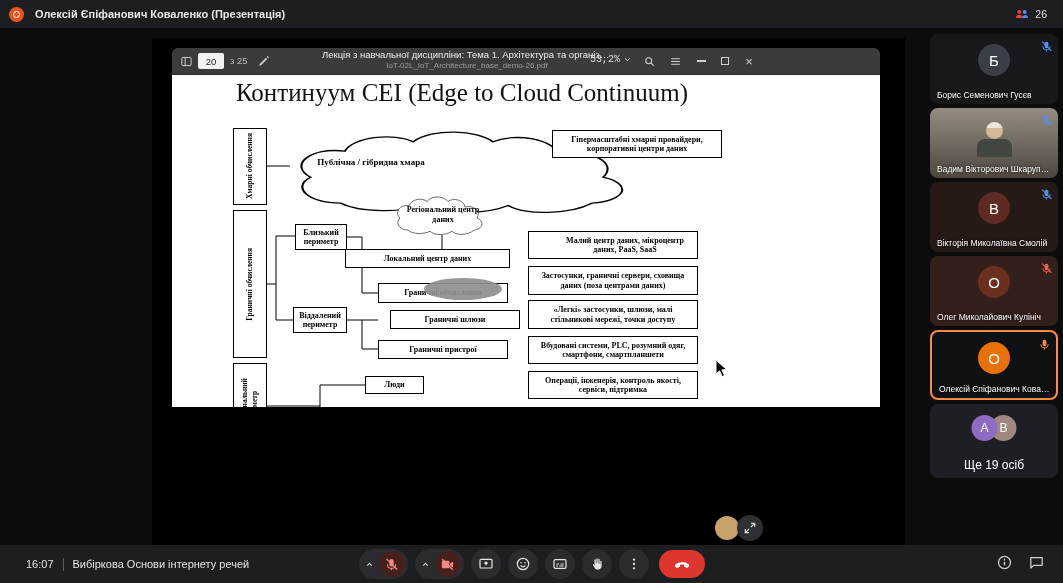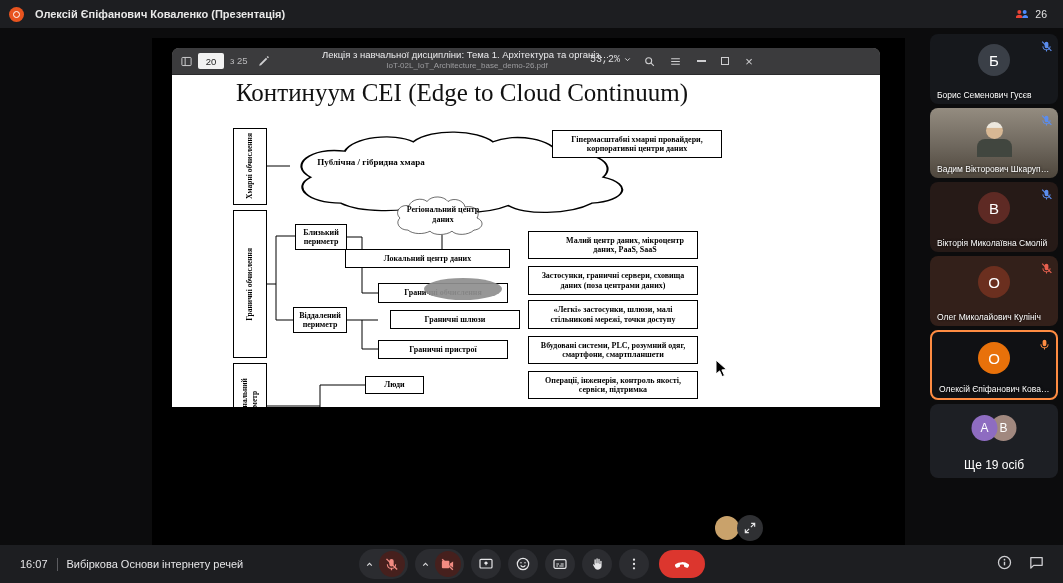--- a/index.html
+++ b/index.html
@@ -59,21 +59,21 @@
   .tile .avatar{position:absolute;left:50%;top:26px;transform:translate(-50%,-50%);width:32px;height:32px;border-radius:50%;display:flex;align-items:center;justify-content:center;color:#fff;font-size:15px;}
   .mic-blue{color:#5b8def;} .mic-red{color:#e8604f;} .mic-orange{color:#ff8c42;}
   .tile-speaking{border:2px solid #ff8c42;box-sizing:border-box;}
   .video-person-head{position:absolute;left:56px;top:14px;width:17px;height:17px;border-radius:50%;background:linear-gradient(#ece7dd 32%,#d8b894 36%);}
   .video-person-body{position:absolute;left:47px;top:31px;width:35px;height:18px;border-radius:8px 8px 0 0;background:#41463f;}
   .dual-avatars{position:absolute;left:50%;top:24px;transform:translate(-50%,-50%);display:flex;}
   .dual-avatars .mini{width:26px;height:26px;border-radius:50%;display:flex;align-items:center;justify-content:center;color:#fff;font-size:12px;}
   .more-label{position:absolute;left:0;right:0;bottom:6px;text-align:center;color:#fff;font-size:12px;}
   
   .bottombar{position:absolute;left:0;top:545px;width:1063px;height:38px;background:#1d1e21;display:flex;align-items:center;}
-  .bb-left{display:flex;align-items:center;gap:9px;margin-left:20px;color:#e6e6e8;font-size:11px;white-space:nowrap;}
+  .bb-left{display:flex;align-items:center;gap:9px;margin-left:26px;color:#e6e6e8;font-size:11px;white-space:nowrap;}
   .bb-divider{width:1px;height:13px;background:#5c5c60;}
   .bb-center{position:absolute;left:50%;top:50%;transform:translate(-50%,-50%);display:flex;align-items:center;gap:7px;}
   .ctrl-pill{display:flex;align-items:center;background:#2b2c30;border-radius:17px;padding:2px 3px;gap:1px;}
   .chev-btn{width:16px;height:24px;display:flex;align-items:center;justify-content:center;color:#d9d9db;}
   .chev-btn svg{width:11px;height:11px;}
   .mute-circle{width:26px;height:26px;border-radius:50%;background:#46201d;display:flex;align-items:center;justify-content:center;color:#f28b82;}
   .mute-circle svg{width:15px;height:15px;}
   .round-btn{width:30px;height:30px;border-radius:50%;background:#2b2c30;display:flex;align-items:center;justify-content:center;color:#e6e6e8;}
   .round-btn svg{width:16px;height:16px;}
   .endcall-btn{width:46px;height:28px;border-radius:15px;background:#dc362e;display:flex;align-items:center;justify-content:center;color:#fff;margin-left:3px;}

